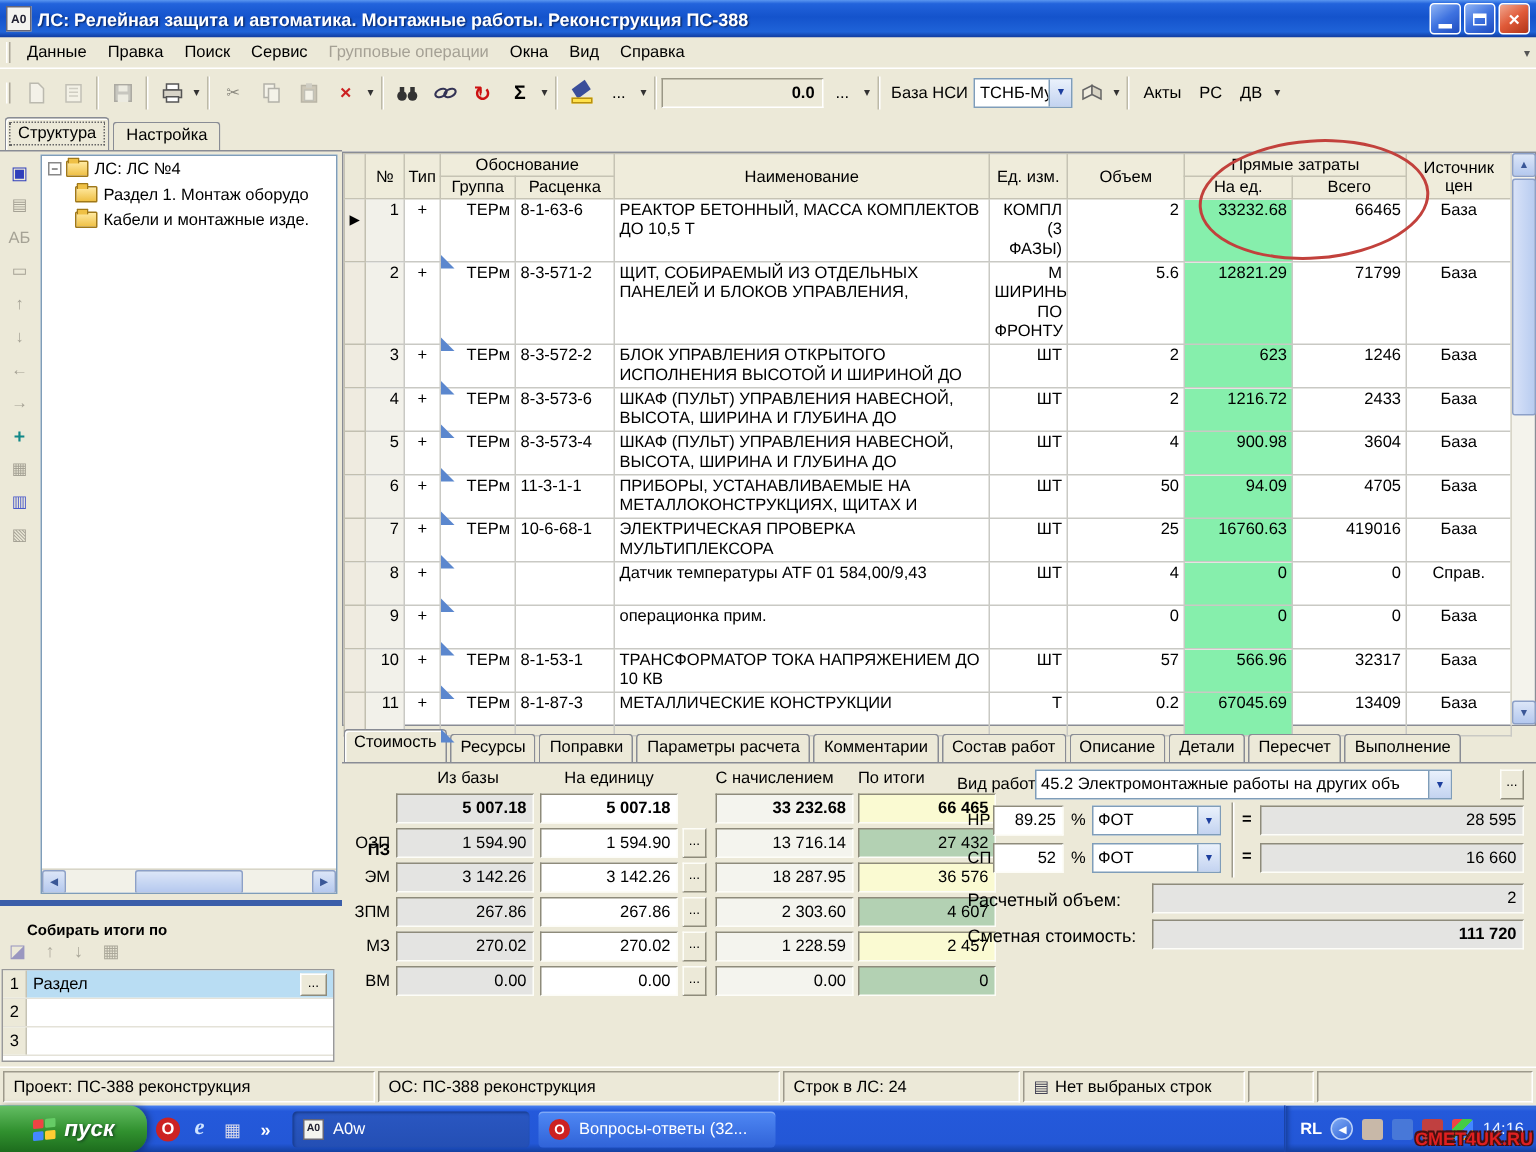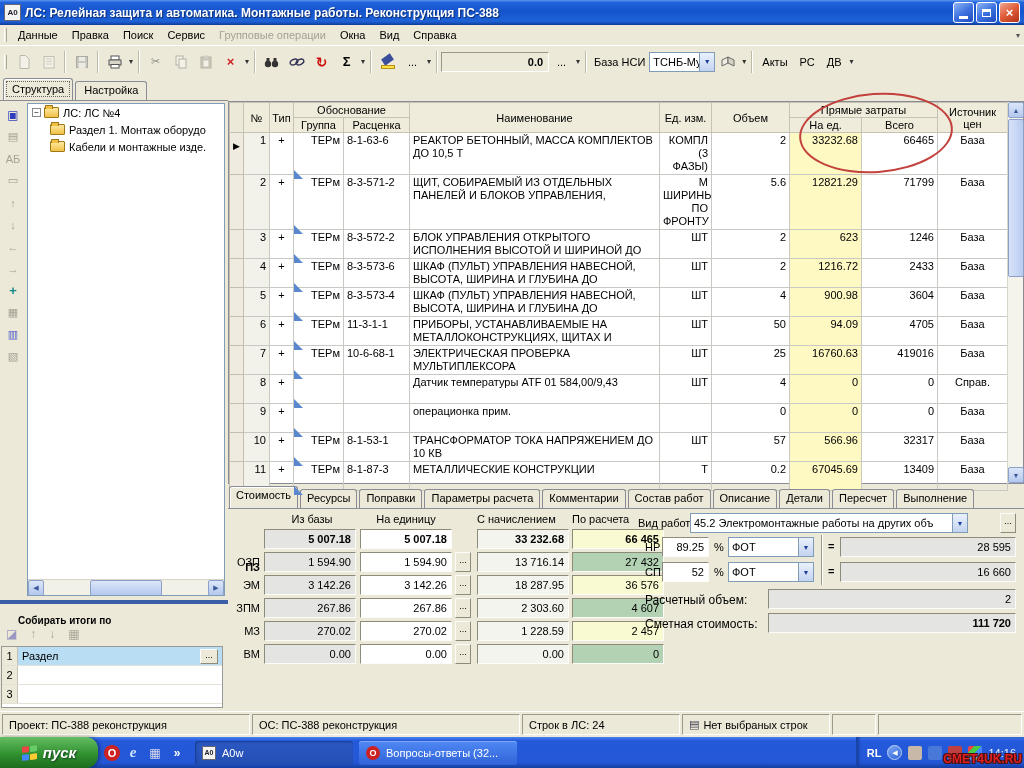--- a/index.html
+++ b/index.html
@@ -128,21 +128,21 @@
 .grid tr.drow { height:29px; }
 td.gutter { background:#EFEBE0; border-color:#C2BFB0; text-align:center; padding:0; }
 .marker { color:#000; font-size:9px; line-height:27px; }
 td.c-num { background:#F2F1EA; text-align:right; }
 td.c-type { text-align:center; }
 td.c-group { text-align:right; position:relative; overflow:visible; }
 td.c-rate { text-align:left; }
 td.c-name { text-align:left; }
 td.c-unit { text-align:right; }
 td.c-volume { text-align:right; }
-td.c-per_unit { text-align:right; background:#fef9c3;padding-left:12px; }
+td.c-per_unit { text-align:right; background:#86efac;padding-left:12px; }
 td.c-total { text-align:right; }
 td.c-source { text-align:center; }
 .tri { position:absolute; left:0; bottom:-5px; width:0; height:0; z-index:3;
   border-bottom:9px solid #5B87CE; border-right:9px solid transparent; }
 .vscroll { position:absolute; right:0; top:0; bottom:0; width:16px; background:#F4F3EC;
   border-left:1px solid #D8D5C8; }
 .vscroll .sbtn { position:absolute; left:0; }
 .vscroll .up { top:0; }
 .vscroll .dn { bottom:0; }
 .vthumb { position:absolute; left:0; top:17px; width:16px; height:158px;
@@ -634,21 +634,21 @@
         <span class="tab">Описание</span>
         <span class="tab">Детали</span>
         <span class="tab">Пересчет</span>
         <span class="tab">Выполнение</span>
       </div>
 
     <div class="bottom-panel">
       <span class="bp-colhead" style="left:38px;width:92px;text-align:center">Из базы</span>
       <span class="bp-colhead" style="left:132px;width:92px;text-align:center">На единицу</span>
       <span class="bp-colhead" style="left:249px">С начислением</span>
-      <span class="bp-colhead" style="left:344px">По расчета</span>
+      <span class="bp-colhead" style="left:344px">По итоги</span>
       <div id="cost-rows">
           <span class="rowlabel bold" style="left: 0px; top: 20px; margin-top: 28px;">ПЗ</span>
           <span class="f bg-base bold" style="left: 36px; top: 20px; width: 92px;">5 007.18</span>
           <span class="f bold" style="left: 132px; top: 20px; width: 92px;">5 007.18</span>
           <span class="f bg-acc bold" style="left: 249px; top: 20px; width: 92px;">33 232.68</span>
           <span class="f bg-yellow bold" style="left: 344px; top: 20px; width: 92px;">66 465</span>
           <span class="rowlabel" style="left: 0px; top: 43px;">ОЗП</span>
           <span class="f bg-base" style="left: 36px; top: 43px; width: 92px;">1 594.90</span>
           <span class="f" style="left: 132px; top: 43px; width: 92px;">1 594.90</span>
           <span class="f bg-acc" style="left: 249px; top: 43px; width: 92px;">13 716.14</span>

